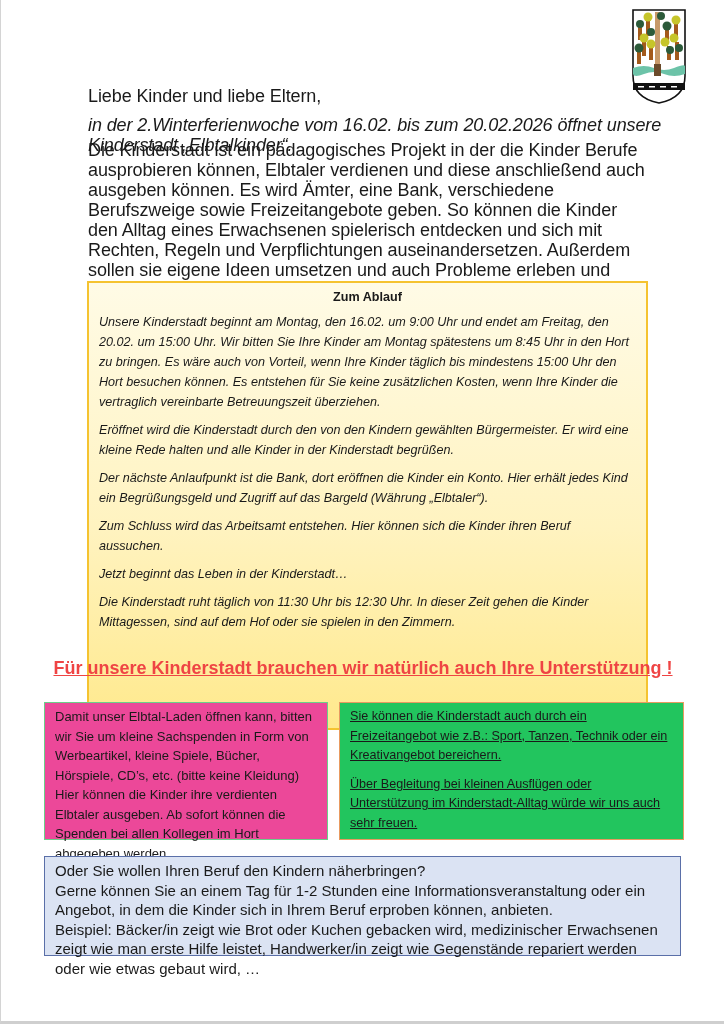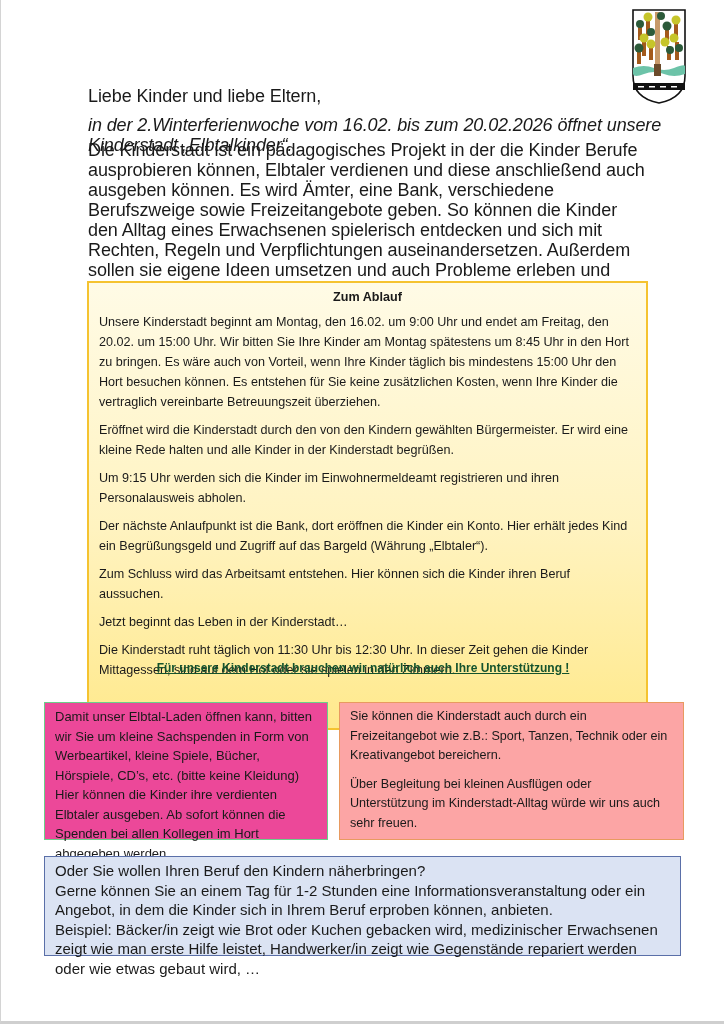--- a/index.html
+++ b/index.html
@@ -27,37 +27,37 @@
       position: absolute; left: 86px; top: 281px; width: 561px; height: 449px;
       border: 2px solid #f5c330;
       background: linear-gradient(to bottom, #fffbe6 0%, #fff3c0 55%, #ffe98c 100%);
       box-sizing: border-box;
       padding: 4px 10px 0 10px;
       font-size: 12.6px; line-height: 20px;
     }
     .box-yellow h3 {
       margin: 0 0 5px 0; text-align: center; font-size: 12.6px; font-weight: bold; line-height: 20px;
     }
-    .box-yellow p { margin-bottom: 8px; }
+    .box-yellow p { margin-bottom: 8px; font-style: italic; }
 
     .support-title {
       position: absolute; left: 0; width: 724px; top: 657px;
-      text-align: center; color: #14532d; font-weight: bold; font-size: 12px;
+      text-align: center; color: #ef4444; font-weight: bold; font-size: 18px;
       text-decoration: underline; line-height: 22px;
     }
 
     .box-green {
       position: absolute; left: 43px; top: 702px; width: 284px; height: 138px;
       border: 1.5px solid #6ccf8a; background: #ec4899; box-sizing: border-box;
       padding: 4px 10px; font-size: 13px; line-height: 19.5px;
     }
     .box-orange {
       position: absolute; left: 338px; top: 702px; width: 345px; height: 138px;
-      border: 1.5px solid #e89a60; background: #fca5a5; box-sizing: border-box;
-      padding: 4px 10px; font-size: 12.6px; line-height: 19.5px;
+      border: 1.5px solid #e89a60; background: #22c55e; box-sizing: border-box;
+      padding: 4px 10px; font-size: 12.6px; line-height: 19.5px; text-decoration: underline;
     }
     .box-orange p { margin-bottom: 9px; }
     .box-blue {
       position: absolute; left: 43px; top: 856px; width: 637px; height: 100px;
       border: 1.5px solid #5a6fa8; background: #dbe3f3; box-sizing: border-box;
       padding: 4px 10px; font-size: 15px; line-height: 19.5px;
     }
   </style>
 </head>
 <body>
@@ -105,21 +105,20 @@
   </svg>
 
   <p class="txt greet">Liebe Kinder und liebe Eltern,</p>
   <p class="txt intro">in der 2.Winterferienwoche vom 16.02. bis zum 20.02.2026 öffnet unsere Kinderstadt „Elbtalkinder“.</p>
   <p class="txt para1">Die Kinderstadt ist ein pädagogisches Projekt in der die Kinder Berufe ausprobieren können, Elbtaler verdienen und diese anschließend auch ausgeben können. Es wird Ämter, eine Bank, verschiedene Berufszweige sowie Freizeitangebote geben. So können die Kinder den Alltag eines Erwachsenen spielerisch entdecken und sich mit Rechten, Regeln und Verpflichtungen auseinandersetzen. Außerdem sollen sie eigene Ideen umsetzen und auch Probleme erleben und eigenverantwortlich Lösungen dafür finden. Ihr verdientes Geld können sie dann im Restaurant, Friseur, Elbtalladen und im Freizeitbereich ausgeben.</p>
 
   <div class="box-yellow">
     <h3>Zum Ablauf</h3>
     <p>Unsere Kinderstadt beginnt am Montag, den 16.02. um 9:00 Uhr und endet am Freitag, den 20.02. um 15:00 Uhr. Wir bitten Sie Ihre Kinder am Montag spätestens um 8:45 Uhr in den Hort zu bringen. Es wäre auch von Vorteil, wenn Ihre Kinder täglich bis mindestens 15:00 Uhr den Hort besuchen können. Es entstehen für Sie keine zusätzlichen Kosten, wenn Ihre Kinder die vertraglich vereinbarte Betreuungszeit überziehen.</p>
     <p>Eröffnet wird die Kinderstadt durch den von den Kindern gewählten Bürgermeister. Er wird eine kleine Rede halten und alle Kinder in der Kinderstadt begrüßen.</p>
-    <p>Um 9:15 Uhr werden sich die Kinder im Einwohnermeldeamt registrieren und ihren Personalausweis abholen.</p>
     <p>Der nächste Anlaufpunkt ist die Bank, dort eröffnen die Kinder ein Konto. Hier erhält jedes Kind ein Begrüßungsgeld und Zugriff auf das Bargeld (Währung „Elbtaler“).</p>
     <p>Zum Schluss wird das Arbeitsamt entstehen. Hier können sich die Kinder ihren Beruf aussuchen.</p>
     <p>Jetzt beginnt das Leben in der Kinderstadt…</p>
     <p>Die Kinderstadt ruht täglich von 11:30 Uhr bis 12:30 Uhr. In dieser Zeit gehen die Kinder Mittagessen, sind auf dem Hof oder sie spielen in den Zimmern.</p>
   </div>
 
   <div class="support-title">Für unsere Kinderstadt brauchen wir natürlich auch Ihre Unterstützung !</div>
 
   <div class="box-green">
     <p>Damit unser Elbtal-Laden öffnen kann, bitten wir Sie um kleine Sachspenden in Form von Werbeartikel, kleine Spiele, Bücher, Hörspiele, CD’s, etc. (bitte keine Kleidung) Hier können die Kinder ihre verdienten Elbtaler ausgeben. Ab sofort können die Spenden bei allen Kollegen im Hort abgegeben werden.</p>

